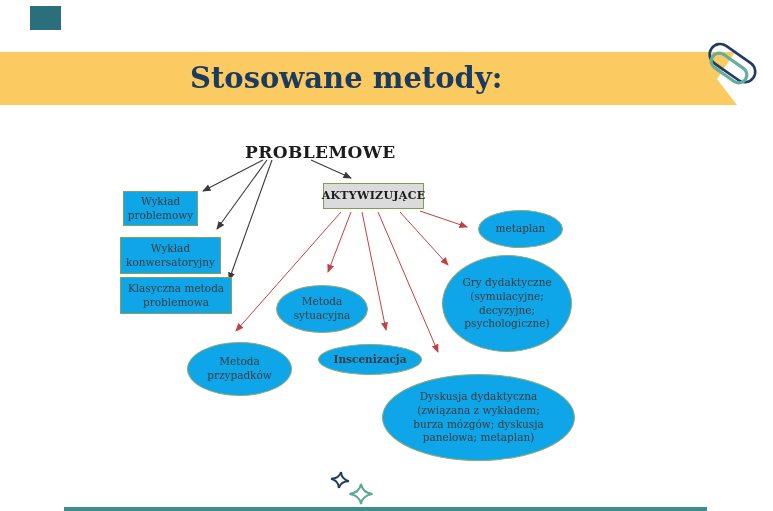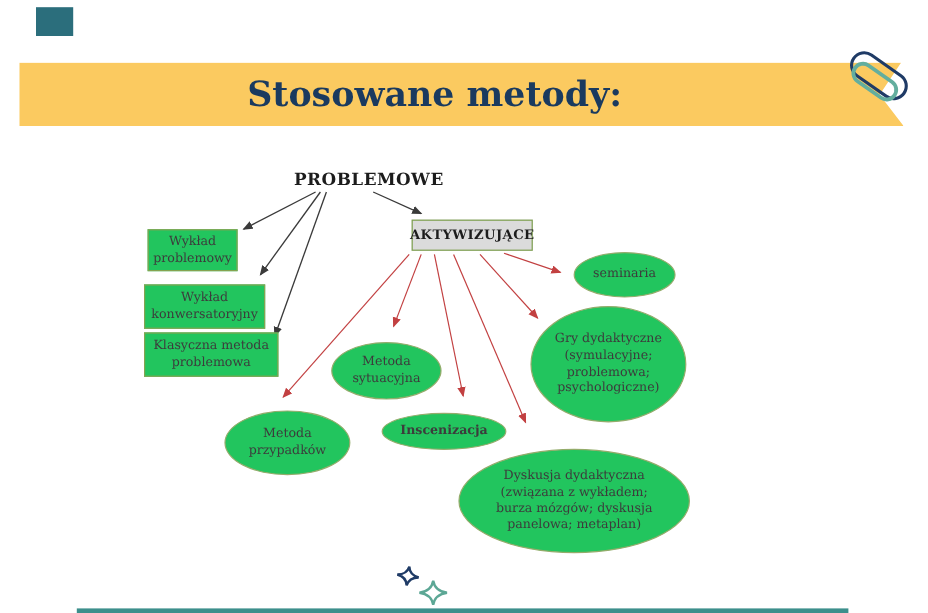--- a/index.html
+++ b/index.html
@@ -4,50 +4,50 @@
 <style>
   html,body{margin:0;padding:0;}
   body{
     width:773px;height:511px;position:relative;overflow:hidden;
     background:#ffffff;font-family:"DejaVu Serif",serif;
   }
   
   .teal-square{position:absolute;left:30px;top:6px;width:31px;height:24px;background:#2B6E7C;}
   .bottom-bar{position:absolute;left:64px;top:507px;width:643px;height:4px;background:#3C8F8C;}
   .banner{
-    position:absolute;left:16px;top:52px;width:737px;height:53px;background:#FBCA60;
+    position:absolute;left:0;top:52px;width:737px;height:53px;background:#FBCA60;
     clip-path:polygon(0 0,735px 0,717px 27px,737px 53px,0 53px);
   }
   .banner-title{
     position:absolute;left:190px;top:0;height:53px;line-height:53px;
     font-weight:bold;font-size:29px;color:#1A3A5F;white-space:nowrap;
   }
   .clip-svg{position:absolute;left:685px;top:36px;}
   .sparkle-svg{position:absolute;left:325px;top:465px;}
   .arrow-layer{position:absolute;left:0;top:0;pointer-events:none;}
   
   .node{
     position:absolute;display:flex;align-items:center;justify-content:center;
     text-align:center;white-space:pre-line;color:#3C3C3C;
-    font-size:10.5px;line-height:1.32;box-sizing:border-box;background:#22c55e;
+    font-size:10.5px;line-height:1.32;box-sizing:border-box;background:#0ea5e9;
   }
   .root-label{
     position:absolute;left:245px;top:142px;width:100px;text-align:center;
-    font-weight:bold;font-size:14px;color:#1C1C1C;letter-spacing:.4px;
+    font-weight:bold;font-size:17px;color:#1C1C1C;letter-spacing:.4px;
   }
   .rect-node{border:1.5px solid #85A351;}
   .branch-node{
     border:1.4px solid #7FA050;background:#DBDBDB;font-weight:bold;
     font-size:11px;color:#1C1C1C;letter-spacing:.3px;
   }
   .ellipse-node{border:1.4px solid #94AC6B;border-radius:50%;}
   .n-box1{left:123px;top:191px;width:75px;height:35px;}
   .n-box2{left:120px;top:237px;width:101px;height:37px;}
   .n-box3{left:120px;top:277px;width:112px;height:37px;}
-  .n-branch{left:323px;top:183px;width:101px;height:26px;margin-left:20px;}
+  .n-branch{left:323px;top:183px;width:101px;height:26px;}
   .n-seminaria{left:478px;top:210px;width:85px;height:38px;}
   .n-gry{left:442px;top:255px;width:130px;height:97px;}
   .n-syt{left:276px;top:285px;width:92px;height:48px;}
   .n-insc{left:318px;top:344px;width:104px;height:31px;font-weight:bold;}
   .n-przyp{left:187px;top:342px;width:105px;height:54px;}
   .n-dysk{left:382px;top:374px;width:193px;height:87px;}
 </style>
 </head>
 <body>
 
@@ -94,24 +94,24 @@
 
 <div class="node rect-node n-box1">Wykład
 problemowy</div>
 <div class="node rect-node n-box2">Wykład
 konwersatoryjny</div>
 <div class="node rect-node n-box3">Klasyczna metoda
 problemowa</div>
 
 <div class="node branch-node n-branch">AKTYWIZUJĄCE</div>
 
-<div class="node ellipse-node n-seminaria">seminaria</div>
+<div class="node ellipse-node n-seminaria">metaplan</div>
 <div class="node ellipse-node n-gry">Gry dydaktyczne
 (symulacyjne;
-problemowa;
+decyzyjne;
 psychologiczne)</div>
 <div class="node ellipse-node n-syt">Metoda
 sytuacyjna</div>
 <div class="node ellipse-node n-insc">Inscenizacja</div>
 <div class="node ellipse-node n-przyp">Metoda
 przypadków</div>
 <div class="node ellipse-node n-dysk">Dyskusja dydaktyczna
 (związana z wykładem;
 burza mózgów; dyskusja
 panelowa; metaplan)</div>

